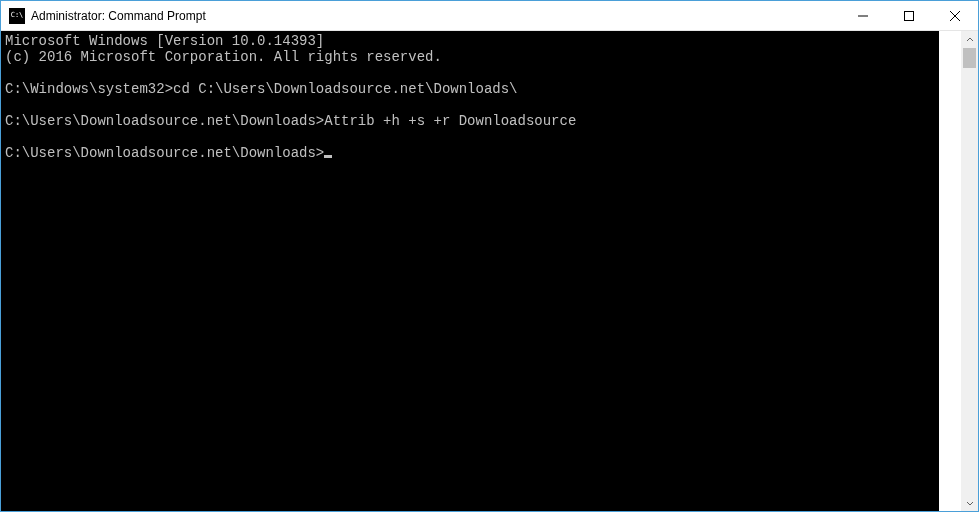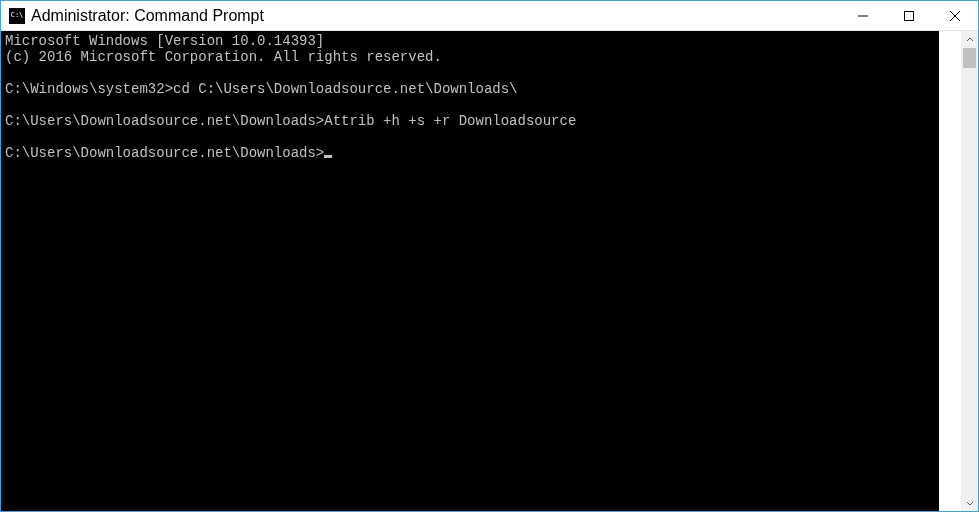--- a/index.html
+++ b/index.html
@@ -33,21 +33,21 @@
       align-items: center;
       justify-content: center;
     }
     .titlebar-icon-text {
       color: #fff;
       font-size: 7px;
       font-family: "Consolas", monospace;
       line-height: 1;
     }
     .titlebar-title {
-      font-size: 16px;
+      font-size: 12px;
       color: #000;
       flex: 1;
     }
     .titlebar-controls {
       display: flex;
       height: 100%;
     }
     .titlebar-btn {
       width: 46px;
       height: 100%;

